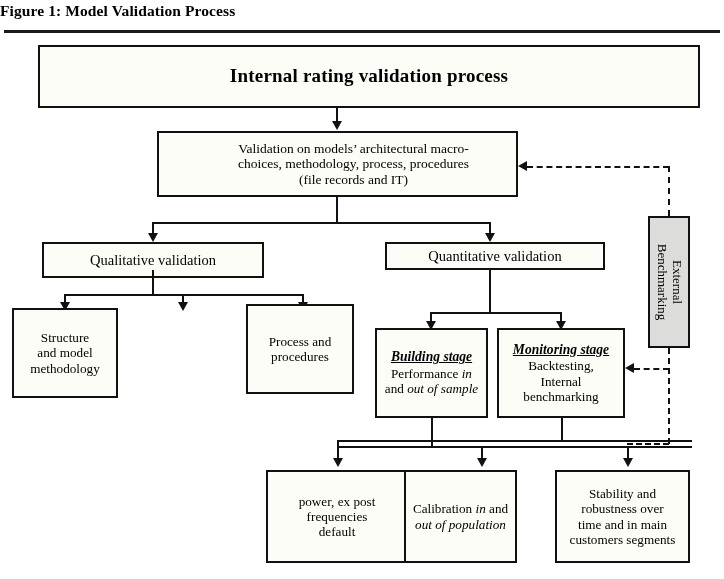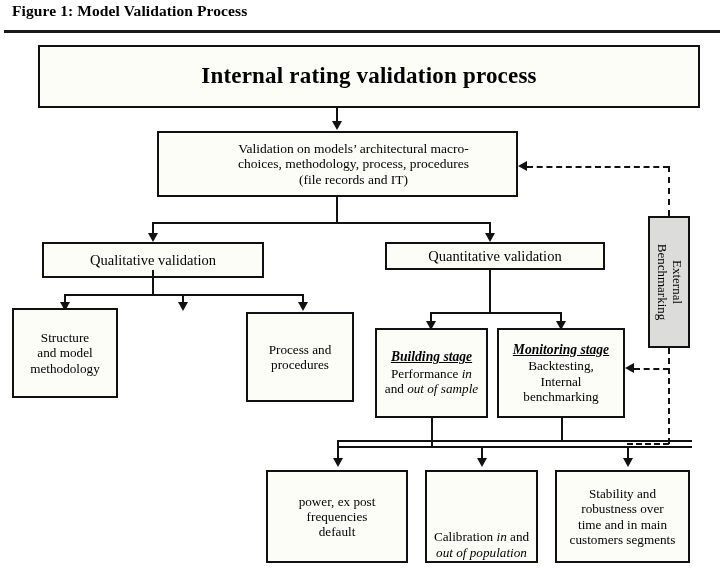--- a/index.html
+++ b/index.html
@@ -1,31 +1,31 @@
 <!DOCTYPE html>
 <html><head>
 <meta charset="utf-8">
 <style>
   html,body{margin:0;padding:0;background:#ffffff;}
   body{width:724px;height:579px;position:relative;overflow:hidden;
        font-family:"Liberation Serif","DejaVu Serif",serif;color:#000;}
 
   #fig{position:absolute;left:0;top:0;width:724px;height:579px;}
 
-  .fig-title{position:absolute;left:12px;top:2px;font-size:15.5px;font-weight:bold;
+  .fig-title{position:absolute;left:0;top:2px;font-size:15.5px;font-weight:bold;
              letter-spacing:.1px;white-space:nowrap;}
   .fig-rule{position:absolute;left:4px;top:30px;width:716px;height:3px;background:#1a1a1a;}
 
   
   .nbox{position:absolute;box-sizing:border-box;background:#fdfdf7;
         border:2px solid #111;display:flex;align-items:center;justify-content:center;
         text-align:center;line-height:1.16;}
   .nbox .inner{padding:1px 4px;width:100%;}
 
-  .t-title{font-size:23px;font-weight:bold;letter-spacing:.2px;}
+  .t-title{font-size:19px;font-weight:bold;letter-spacing:.2px;}
   .t-mid{font-size:13.5px;}
   .t-lvl2{font-size:14.5px;}
   .t-leaf{font-size:13.2px;}
 
   .stage-head{font-weight:bold;font-style:italic;text-decoration:underline;
               display:block;font-size:13.6px;margin-bottom:1px;}
 
   
   .greybox{position:absolute;box-sizing:border-box;background:#dcdcda;
            border:2px solid #111;}
@@ -94,21 +94,21 @@
   <div class="ln vl" style="left:302px;top:294px;height:10px;"></div>
   <div class="arw" style="left:298px;top:302px;"></div>
 
   <div class="nbox" style="left:12px;top:308px;width:106px;height:90px;">
     <div class="inner t-leaf">
       <div>Structure</div>
       <div>and model</div>
       <div>methodology</div>
     </div>
   </div>
-  <div class="nbox" style="left:246px;top:312px;width:108px;height:90px;">
+  <div class="nbox" style="left:246px;top:304px;width:108px;height:90px;">
     <div class="inner t-leaf">
       <div>Process and</div>
       <div>procedures</div>
     </div>
   </div>
 
   <div class="ln vl" style="left:489px;top:270px;height:43px;"></div>
   <div class="ln hl" style="left:430px;top:312px;width:132px;"></div>
   <div class="ln vl" style="left:430px;top:312px;height:11px;"></div>
   <div class="arw" style="left:426px;top:321px;"></div>
@@ -144,21 +144,21 @@
   <div class="arw" style="left:623px;top:458px;"></div>
 
   <div class="nbox" style="left:266px;top:470px;width:142px;height:93px;">
     <div class="inner t-leaf">
       <div>power, ex post</div>
       <div>frequencies</div>
       <div>default</div>
     </div>
   </div>
 
-  <div class="nbox" style="left:425px;top:470px;width:113px;height:93px;align-items:flex-end;">
+  <div class="nbox" style="left:404px;top:470px;width:113px;height:93px;">
     <div class="inner t-leaf">
       <span>Calibration </span><em class="it">in</em><span> and </span><em class="it">out of population</em>
     </div>
   </div>
 
   <div class="nbox" style="left:555px;top:470px;width:135px;height:93px;">
     <div class="inner t-leaf">
       <div>Stability and</div>
       <div>robustness over</div>
       <div>time and in main</div>

